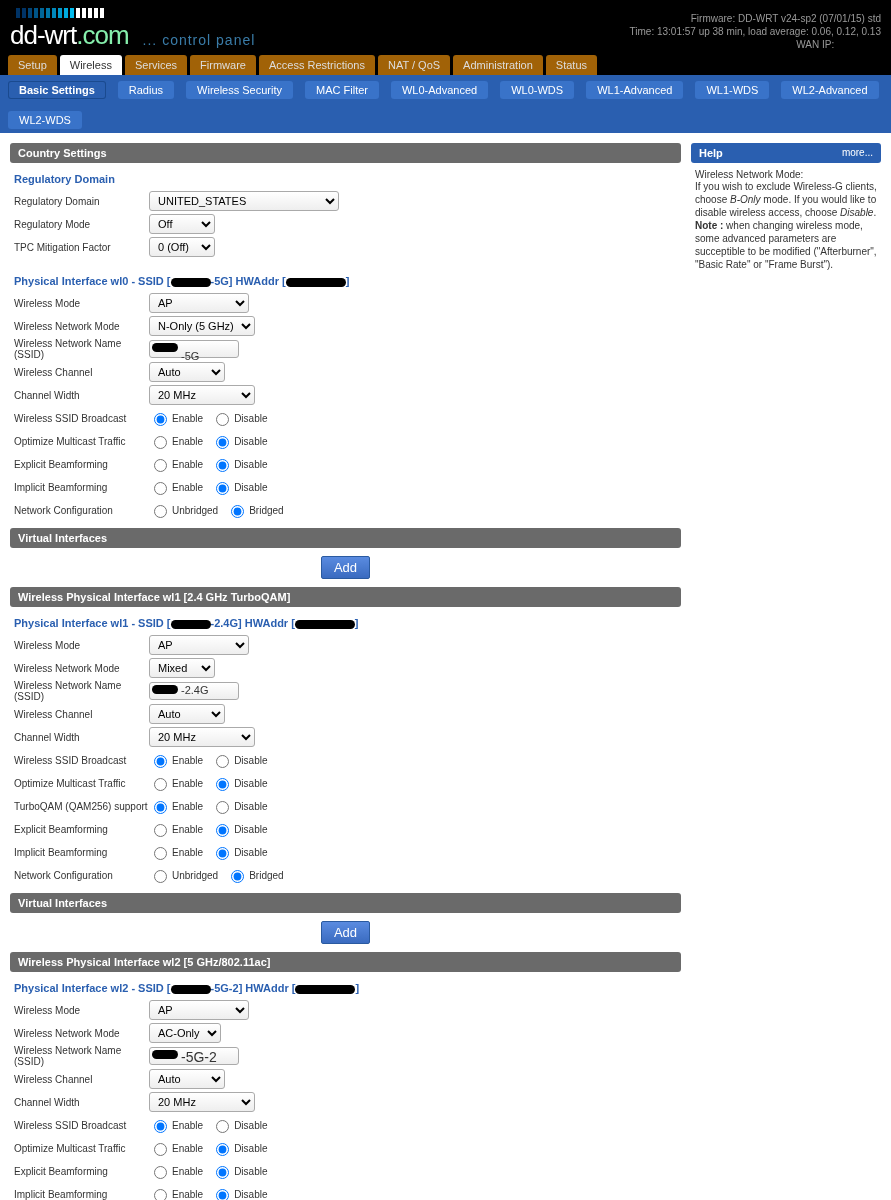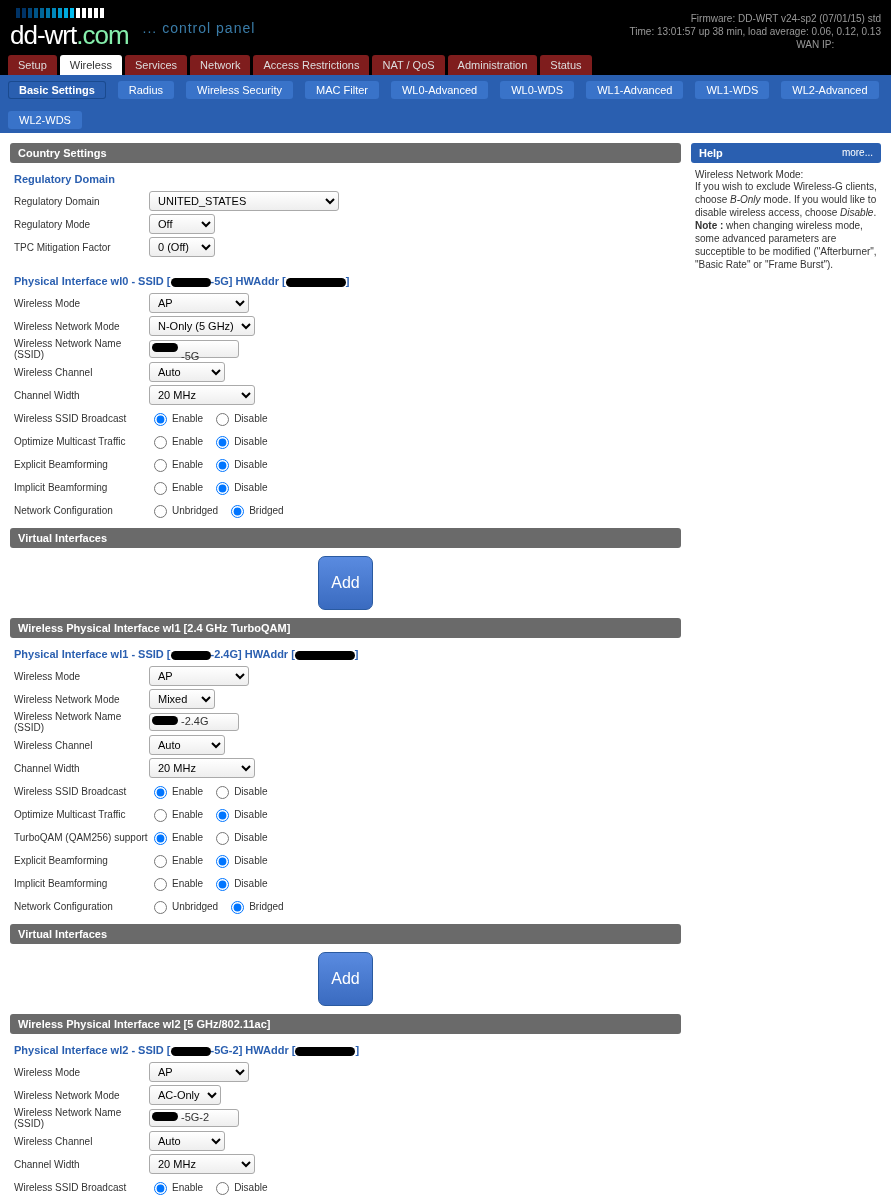--- a/index.html
+++ b/index.html
@@ -3,46 +3,46 @@
 <meta charset="utf-8">
 <style>
 body{margin:0;background:#000;font-family:Arial,sans-serif;font-size:11px;color:#333}
 .page{width:891px;margin:0 auto}
 .header{padding:8px 10px 0;color:#9a9;display:flex;align-items:flex-end}
 .logo{display:flex;align-items:flex-end}
 .dots{display:flex;gap:2px;margin-bottom:2px;margin-left:6px}
 .dots span{width:4px;height:10px;display:inline-block}
 .logo-text{font-size:26px;color:#fff;letter-spacing:-1px;font-weight:300}
 .logo-text b{color:#86efac}
-.cp{color:#3a7ca8;font-size:14px;margin-left:14px;margin-bottom:15px;letter-spacing:1px}
+.cp{color:#3a7ca8;font-size:14px;margin-left:14px;margin-bottom:3px;letter-spacing:1px}
 .hdr-right{margin-left:auto;text-align:right;color:#999;font-size:10px;line-height:1.3}
 .blk{display:inline-block;width:44px;height:9px;background:#000;border-radius:2px;vertical-align:middle}
 .tabs1{display:flex;gap:3px;padding:0 8px;margin-top:4px}
-.tabs1 a{background:#7f1d1d;color:#ddd;padding:4px 10px;border-radius:3px 3px 0 0;font-size:11px;text-decoration:none;display:inline-block}
+.tabs1 a{background:#a16207;color:#ddd;padding:4px 10px;border-radius:3px 3px 0 0;font-size:11px;text-decoration:none;display:inline-block}
 .tabs1 a.active{background:#fff;color:#333}
 .tabs2wrap{background:#2a5fb0;padding:6px 8px 4px;display:flex;flex-wrap:wrap;gap:12px}
 .tabs2wrap a{background:#3973c9;color:#fff;padding:3px 11px;border-radius:3px;font-size:11px;text-decoration:none}
 .tabs2wrap a.active{background:#2a5fb0;font-weight:bold;box-shadow:inset 0 0 0 1px #1a4a8f}
 .content{background:#fff;padding:10px;display:flex;gap:10px;align-items:flex-start}
 .main{flex:1}
 .side{width:190px}
 .bar{background:#6a6a6a;color:#fff;font-weight:bold;padding:4px 8px;border-radius:3px;font-size:11px}
 .bar.blue{background:#2a5fb0;position:relative}
 .bar .more{position:absolute;right:8px;top:4px;font-weight:normal;font-size:10px;cursor:pointer}
 .box{padding:6px 4px}
 .legend{color:#2a5fb0;font-weight:bold;font-size:11px;padding:4px 0}
 .blk2{display:inline-block;width:40px;height:9px;background:#000;border-radius:6px;vertical-align:middle}
 .row{display:flex;align-items:center;min-height:22px;margin:1px 0}
 .lbl{width:135px;font-size:10px;color:#333}
 .ctl select,.ctl input[type=text]{border:1px solid #aaa;border-radius:3px;padding:2px 4px;font-size:11px;background:linear-gradient(#fff,#eee)}
 .ctl select{min-width:66px}
 .ctl input[type=text]{width:80px}
 .radios{display:flex;gap:8px;font-size:10px}
 .radios label{display:flex;align-items:center;gap:2px}
-.btn{background:linear-gradient(#5a8be0,#3a6bc0);color:#fff;border:1px solid #2a5aa0;border-radius:7px;padding:17px 12px;font-size:16px;cursor:pointer}
+.btn{background:linear-gradient(#5a8be0,#3a6bc0);color:#fff;border:1px solid #2a5aa0;border-radius:2px;padding:3px 12px;font-size:13px;cursor:pointer}
 .btnrow{text-align:center;padding:8px 0}
 .help-title{font-weight:normal;font-size:10px}
 .help-txt{font-size:10px;line-height:1.3}
 .help-txt i{font-style:italic}
 </style>
 </head>
 <body>
 
 <div class="page">
   <div class="header">
@@ -73,21 +73,21 @@
       <div>Firmware: DD-WRT v24-sp2 (07/01/15) std</div>
       <div>Time: 13:01:57 up 38 min, load average: 0.06, 0.12, 0.13</div>
       <div><span>WAN IP:</span> <span class="blk"></span></div>
     </div>
   </div>
 
   <div class="tabs1" id="tabs1">
       <a href="#">Setup</a>
       <a href="#" class="active">Wireless</a>
       <a href="#">Services</a>
-      <a href="#">Network</a>
+      <a href="#">Firmware</a>
       <a href="#">Access Restrictions</a>
       <a href="#">NAT / QoS</a>
       <a href="#">Administration</a>
       <a href="#">Status</a>
     </div>
   <div class="tabs2wrap" id="tabs2">
       <a href="#" class="active">Basic Settings</a>
       <a href="#">Radius</a>
       <a href="#">Wireless Security</a>
       <a href="#">MAC Filter</a>
@@ -273,21 +273,21 @@
           <div class="row">
             <div class="lbl">Wireless Mode</div>
             <div class="ctl"><select style="width:100px"><option>AP</option></select></div>
           </div>
           <div class="row">
             <div class="lbl">Wireless Network Mode</div>
             <div class="ctl"><select style=""><option>AC-Only</option></select></div>
           </div>
           <div class="row">
             <div class="lbl">Wireless Network Name (SSID)</div>
-            <div class="ctl"><span style="position:relative;display:inline-block"><input type="text" style="width: 80px;"><span class="blk2" style="position:absolute;left:3px;top:3px;width:26px"></span><span style="position:absolute;left:32px;top:2px;font-size:11px">-5G-2</span></span></div>
+            <div class="ctl"><span style="position:relative;display:inline-block"><input type="text" style="width: 80px;"><span class="blk2" style="position:absolute;left:3px;top:3px;width:26px"></span><span style="position:absolute;left:32px;top:2px;font-size:14px">-5G-2</span></span></div>
           </div>
           <div class="row">
             <div class="lbl">Wireless Channel</div>
             <div class="ctl"><select style="width:76px"><option>Auto</option></select></div>
           </div>
           <div class="row">
             <div class="lbl">Channel Width</div>
             <div class="ctl"><select style="width:106px"><option>20 MHz</option></select></div>
           </div>
           <div class="row">

